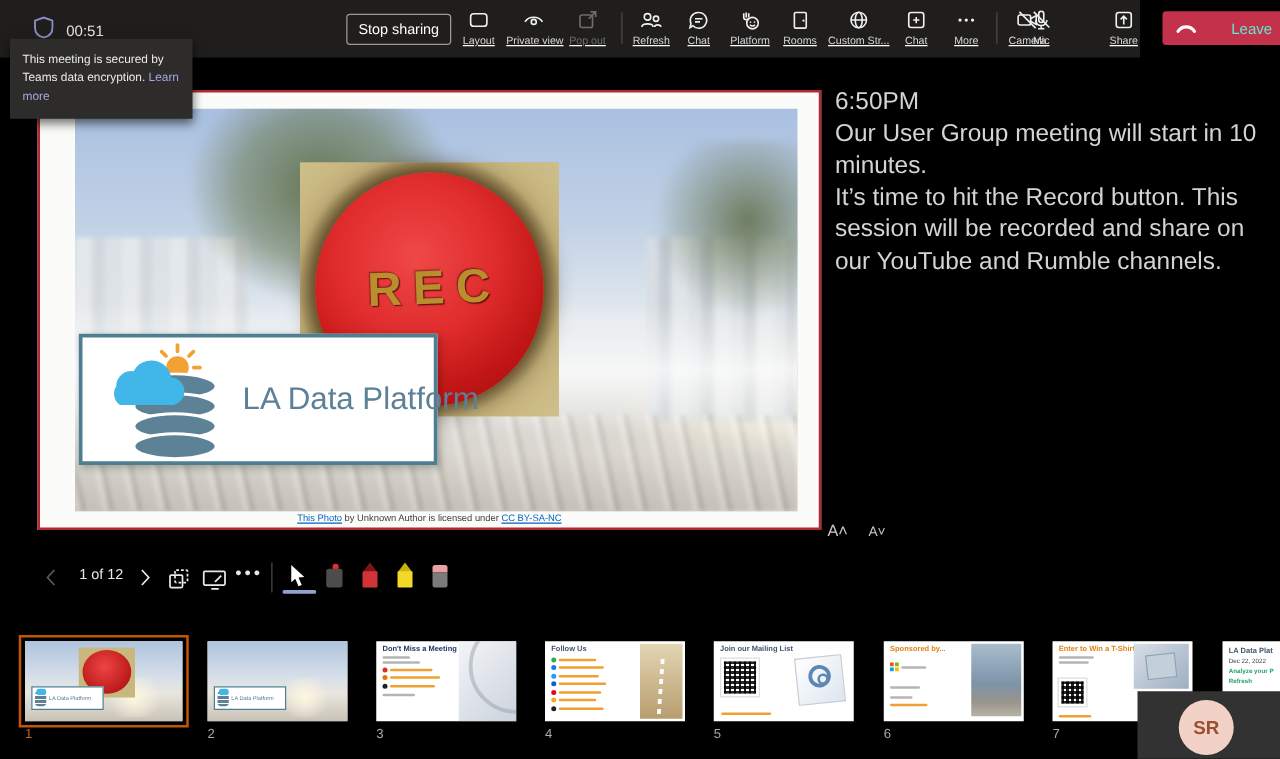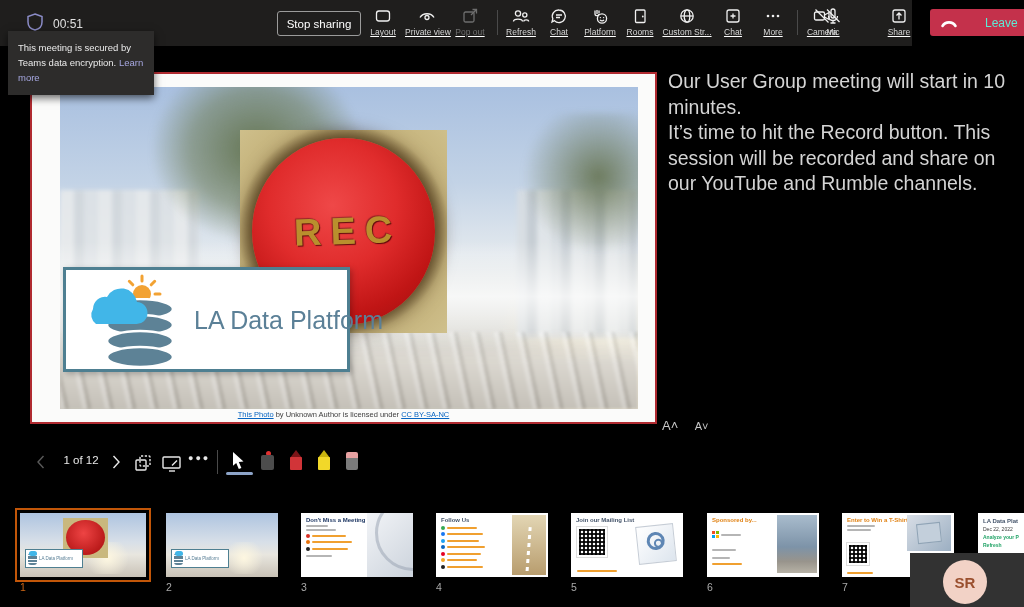--- a/index.html
+++ b/index.html
@@ -340,20 +340,21 @@
       <div class="logo-text">LA Data Platform</div>
     </div>
 
   </div>
   <div class="attribution">
     <span class="alnk">This Photo</span><span> by Unknown Author is licensed under </span><span class="alnk">CC BY-SA-NC</span>
   </div>
 </div>
 
 <div class="side-text">
+  <div>6:50PM</div>
   <div>Our User Group meeting will start in 10 minutes.</div>
   <div>It’s time to hit the Record button. This session will be recorded and share on our YouTube and Rumble channels.</div>
 </div>
 <div class="font-controls">
   <span class="fc-btn fc-big">A˄</span>
   <span class="fc-btn fc-small">A˅</span>
 </div>
 
 <div class="pbar">
   <div class="pb disabled" style="left:33px;top:5px">

